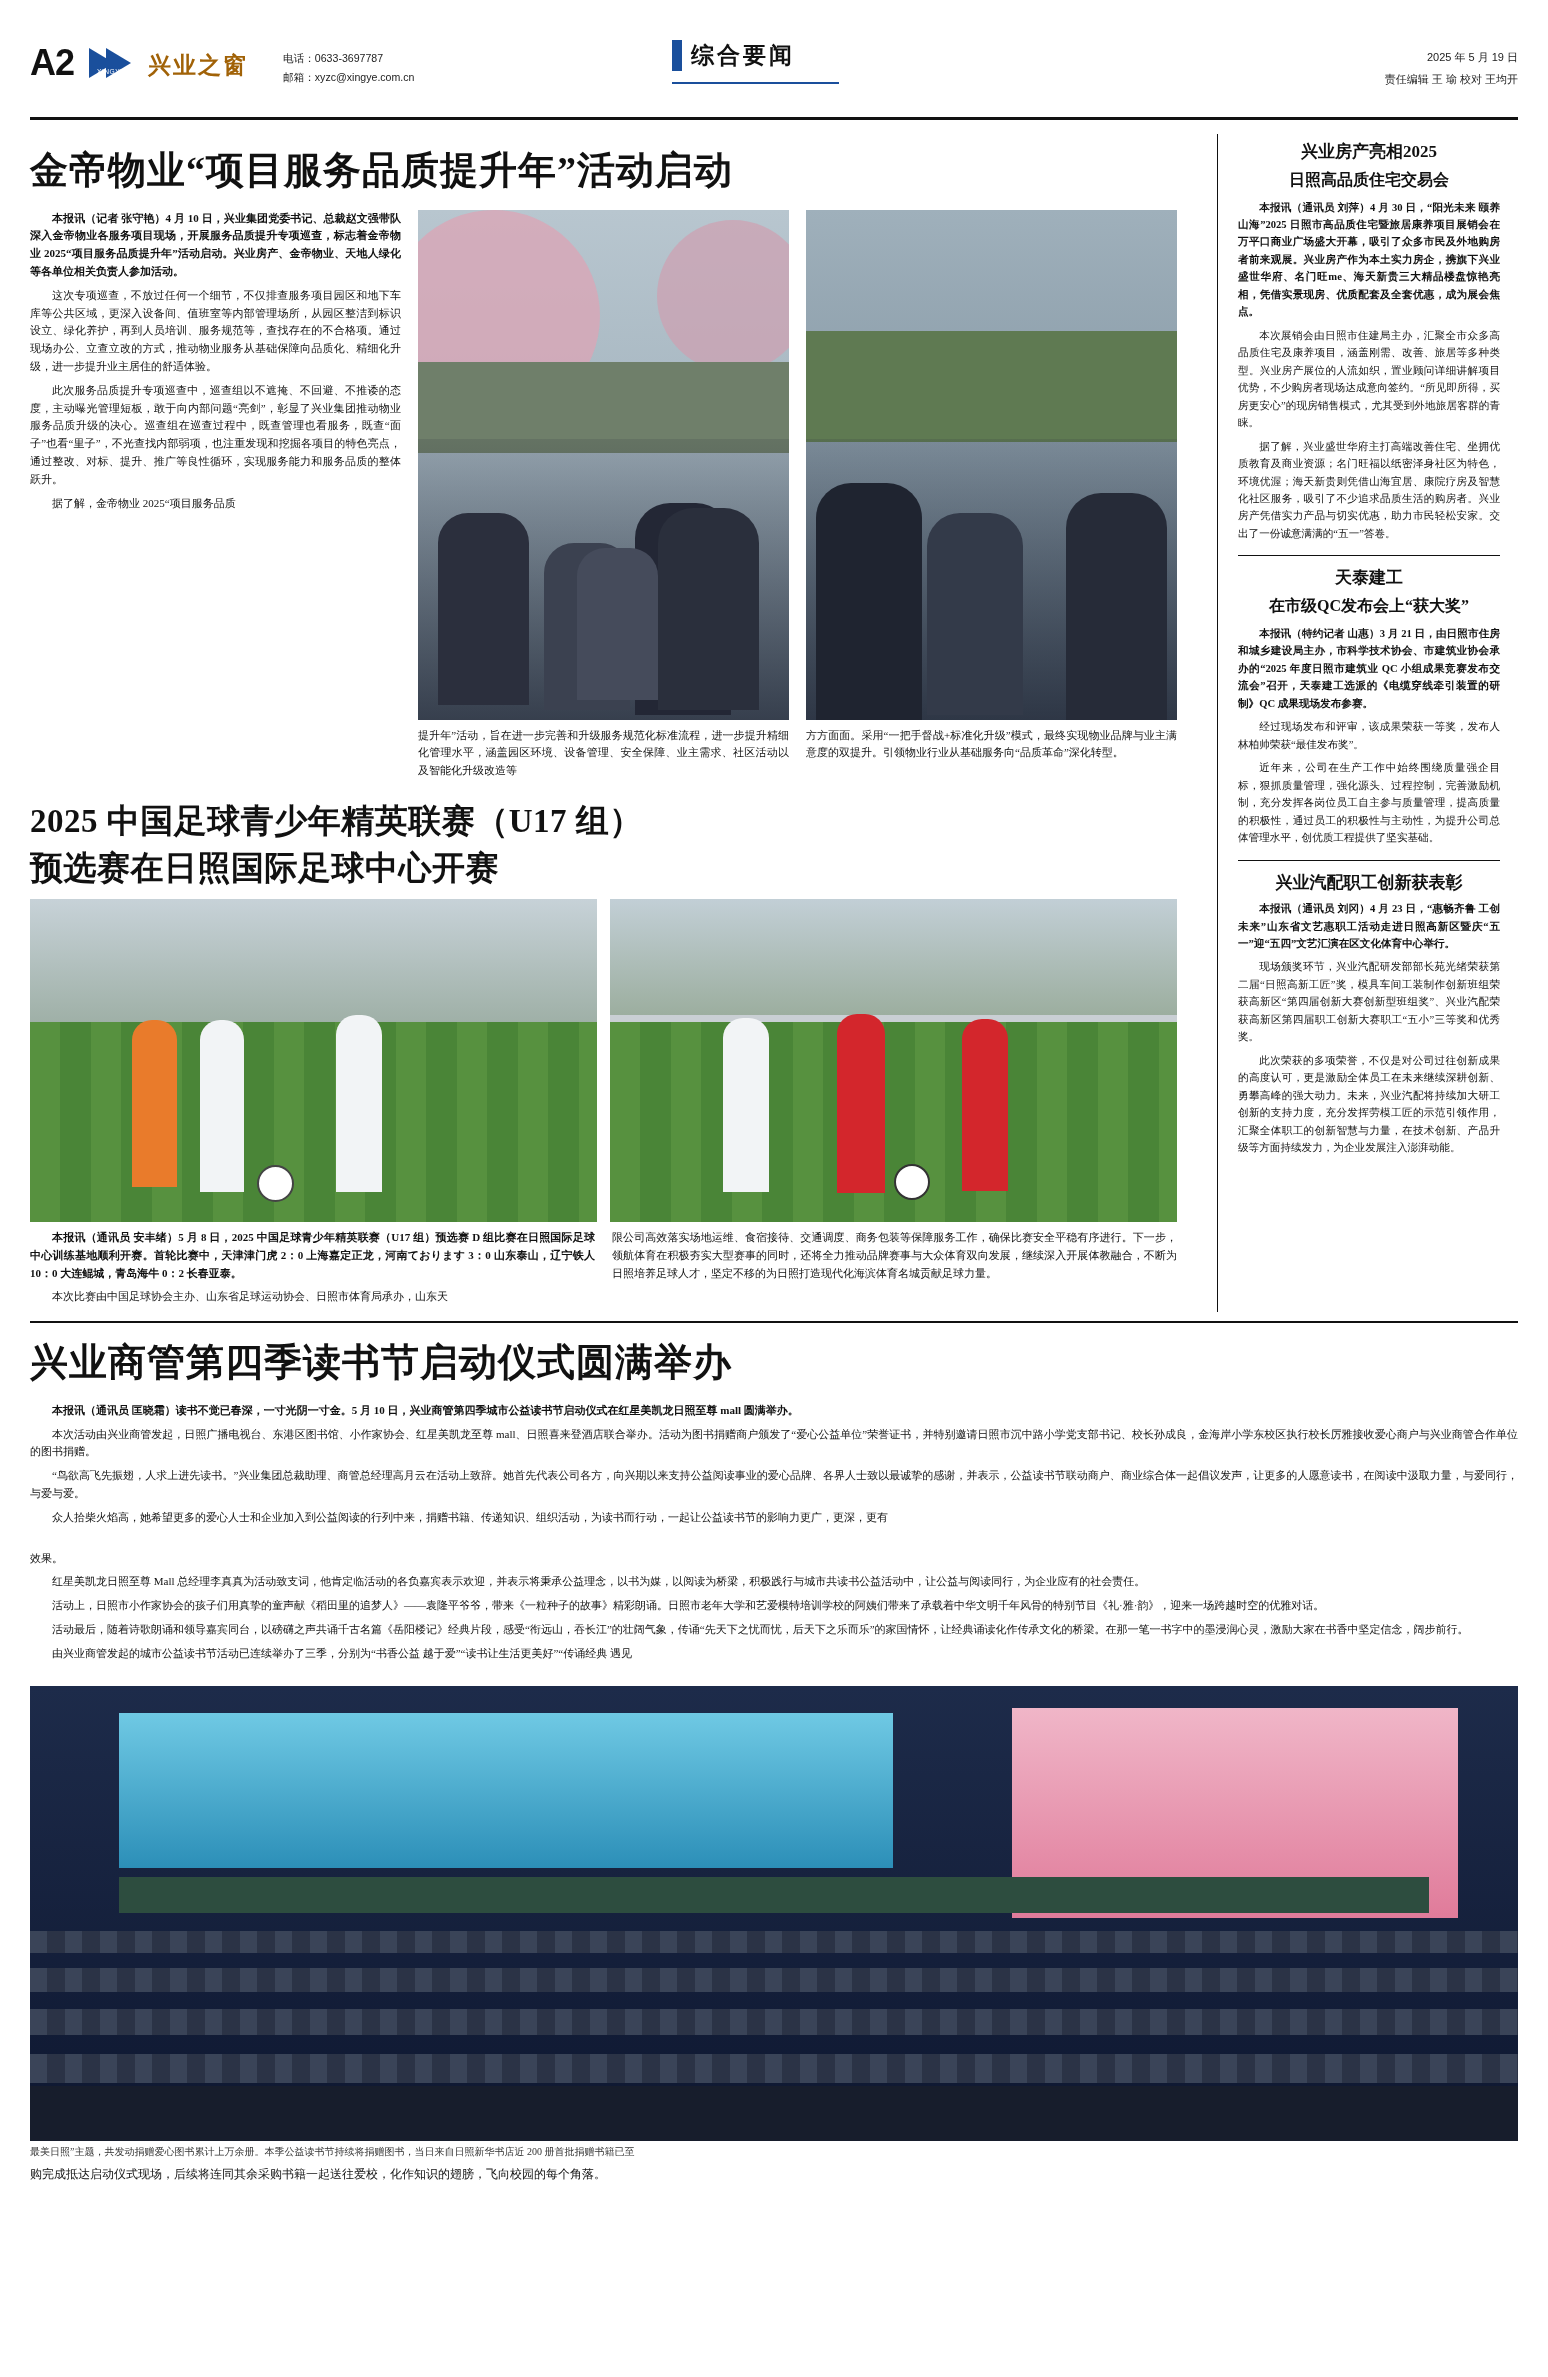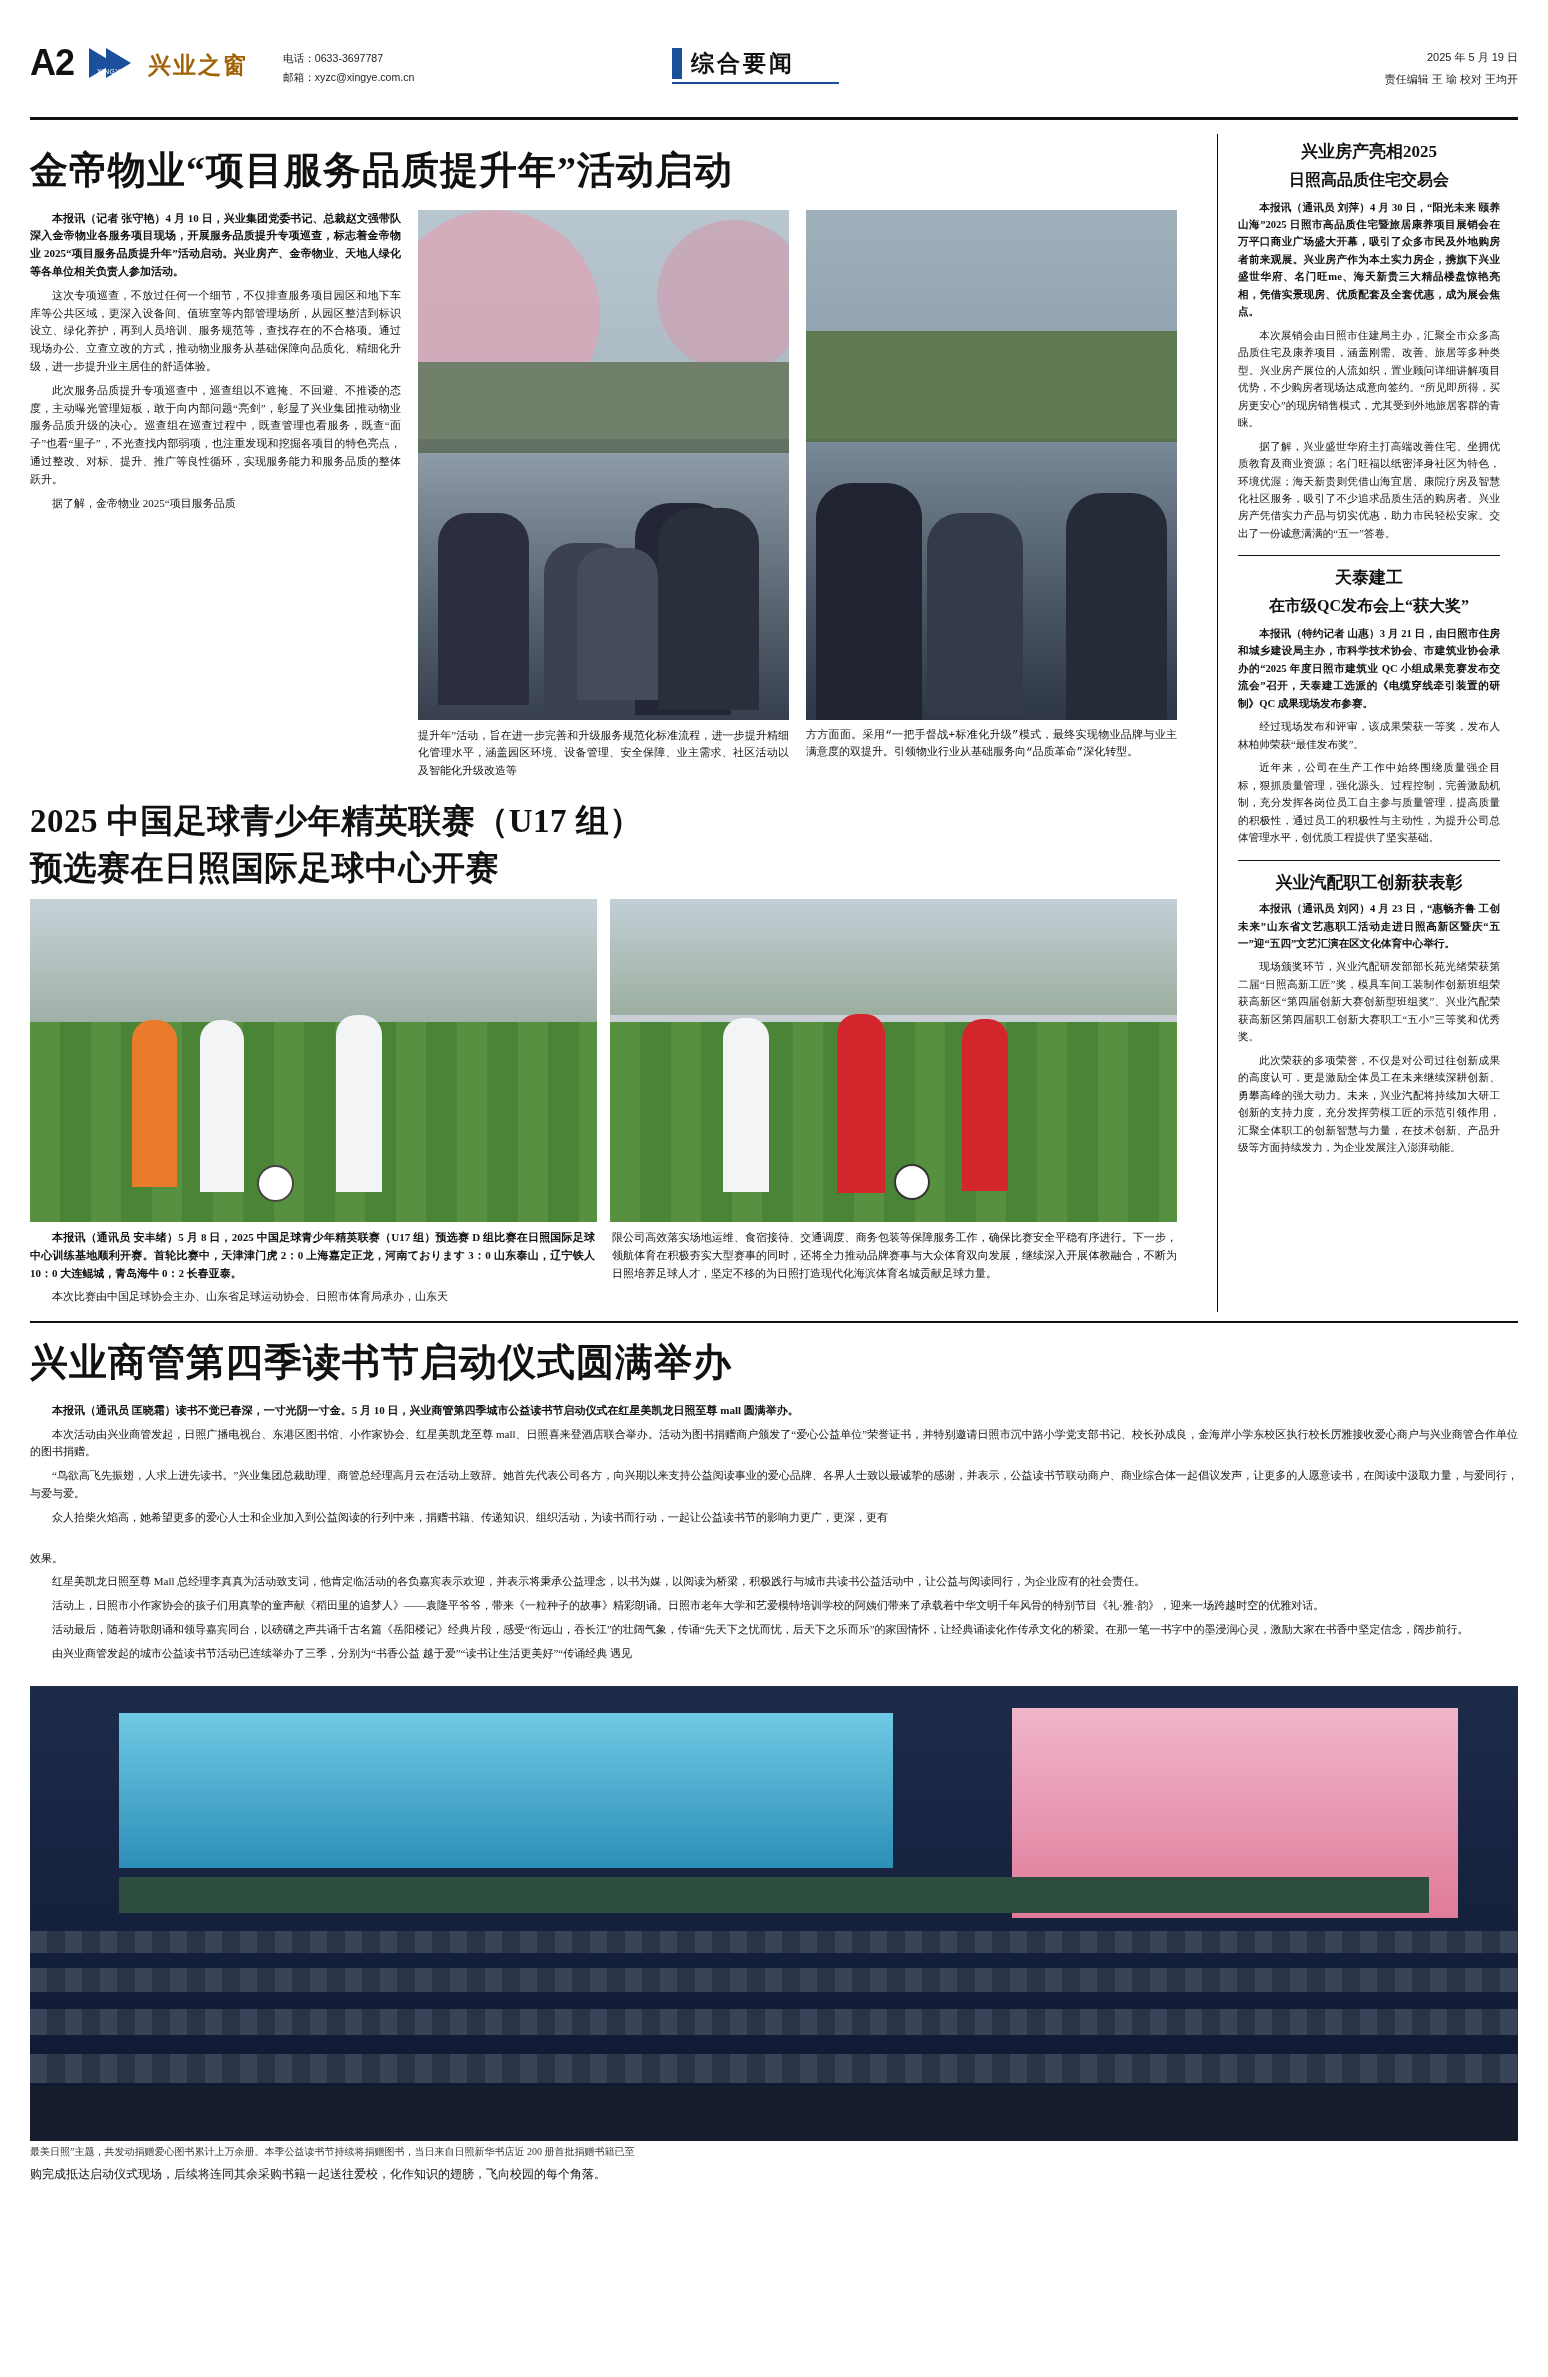--- a/index.html
+++ b/index.html
@@ -8,21 +8,21 @@
 
   
   .masthead{display:flex;align-items:flex-start;padding-top:45px;position:relative;height:76px;}
   .folio{font-family:"Liberation Sans",sans-serif;font-size:36px;font-weight:bold;letter-spacing:-1px;line-height:1;color:#111;margin-right:15px;}
   .logo-mark{width:51px;height:31px;position:relative;margin-right:8px;margin-top:3px;}
   .logo-mark .chev{position:absolute;left:0;top:0;width:0;height:0;border-left:25px solid #1a4f9c;border-top:15.7px solid transparent;border-bottom:15.7px solid transparent;}
   .logo-mark .chev2{position:absolute;left:17px;top:0;width:0;height:0;border-left:25px solid #1a4f9c;border-top:15.7px solid transparent;border-bottom:15.7px solid transparent;}
   .logo-mark .mini{position:absolute;left:8px;top:20px;font-size:6.6px;color:#fff;font-family:"Liberation Sans",sans-serif;letter-spacing:0.5px;}
   .logo-text{font-size:23px;font-weight:bold;letter-spacing:2px;margin-top:5px;color:#a16207;}
   .contact{font-family:"Liberation Sans",sans-serif;font-size:10.6px;line-height:1.8;color:#222;margin-left:35px;margin-top:4px;}
-  .section-box{position:absolute;left:642px;top:48px;display:flex;align-items:center;}
+  .section-box{position:absolute;left:642px;top:40px;display:flex;align-items:center;}
   .section-bar{width:10px;height:31px;background:#1a4f9c;margin-right:9px;}
   .section-name{font-size:23px;font-weight:bold;letter-spacing:3px;color:#111;}
   .section-line{position:absolute;left:642px;top:82px;width:167px;height:2px;background:#1a4f9c;}
   .dateblock{position:absolute;right:0;top:46px;text-align:right;font-family:"Liberation Sans",sans-serif;font-size:11px;line-height:2;color:#222;}
   .rule-top{position:absolute;left:30px;right:30px;top:117px;height:2.5px;background:#111;}
 
   
   .body-area{position:relative;margin-top:13px;display:flex;}
   .left-col{width:1147px;}
   .right-col{width:283px;margin-left:40px;border-left:1px solid #111;padding-left:20px;box-sizing:border-box;}
@@ -128,21 +128,21 @@
             <div class="ph">
               <div class="sky" style="background:linear-gradient(#9fb0bb,#6e8190);"></div>
               <div style="position:absolute;left:0;right:0;top:121px;height:111px;background:#5f7a52;"></div>
               <div class="people"></div>
               <div style="position:absolute;left:10px;bottom:0;width:106px;height:237px;background:#1f2430;border-radius:35px 35px 0 0;"></div>
               <div style="position:absolute;left:121px;bottom:5px;width:96px;height:202px;background:#333a49;border-radius:33px 33px 0 0;"></div>
               <div style="position:absolute;right:10px;bottom:0;width:101px;height:227px;background:#262b38;border-radius:35px 35px 0 0;"></div>
             </div>
           </div>
           <div style="margin-top:7px;">
-            <p style="text-indent:0;font-family:Liberation Mono, monospace;">方方面面。采用“一把手督战+标准化升级”模式，最终实现物业品牌与业主满意度的双提升。引领物业行业从基础服务向“品质革命”深化转型。</p>
+            <p style="text-indent:0;">方方面面。采用“一把手督战+标准化升级”模式，最终实现物业品牌与业主满意度的双提升。引领物业行业从基础服务向“品质革命”深化转型。</p>
           </div>
         </div>
       </div>
 
       <div style="margin-top:13px;">
         <h1 class="headline2">2025 中国足球青少年精英联赛（U17 组）</h1>
         <h1 class="headline2" style="margin-top:0;">预选赛在日照国际足球中心开赛</h1>
 
         <div class="photo-row">
           <div class="imgbox" style="flex:1;height:323px;">

